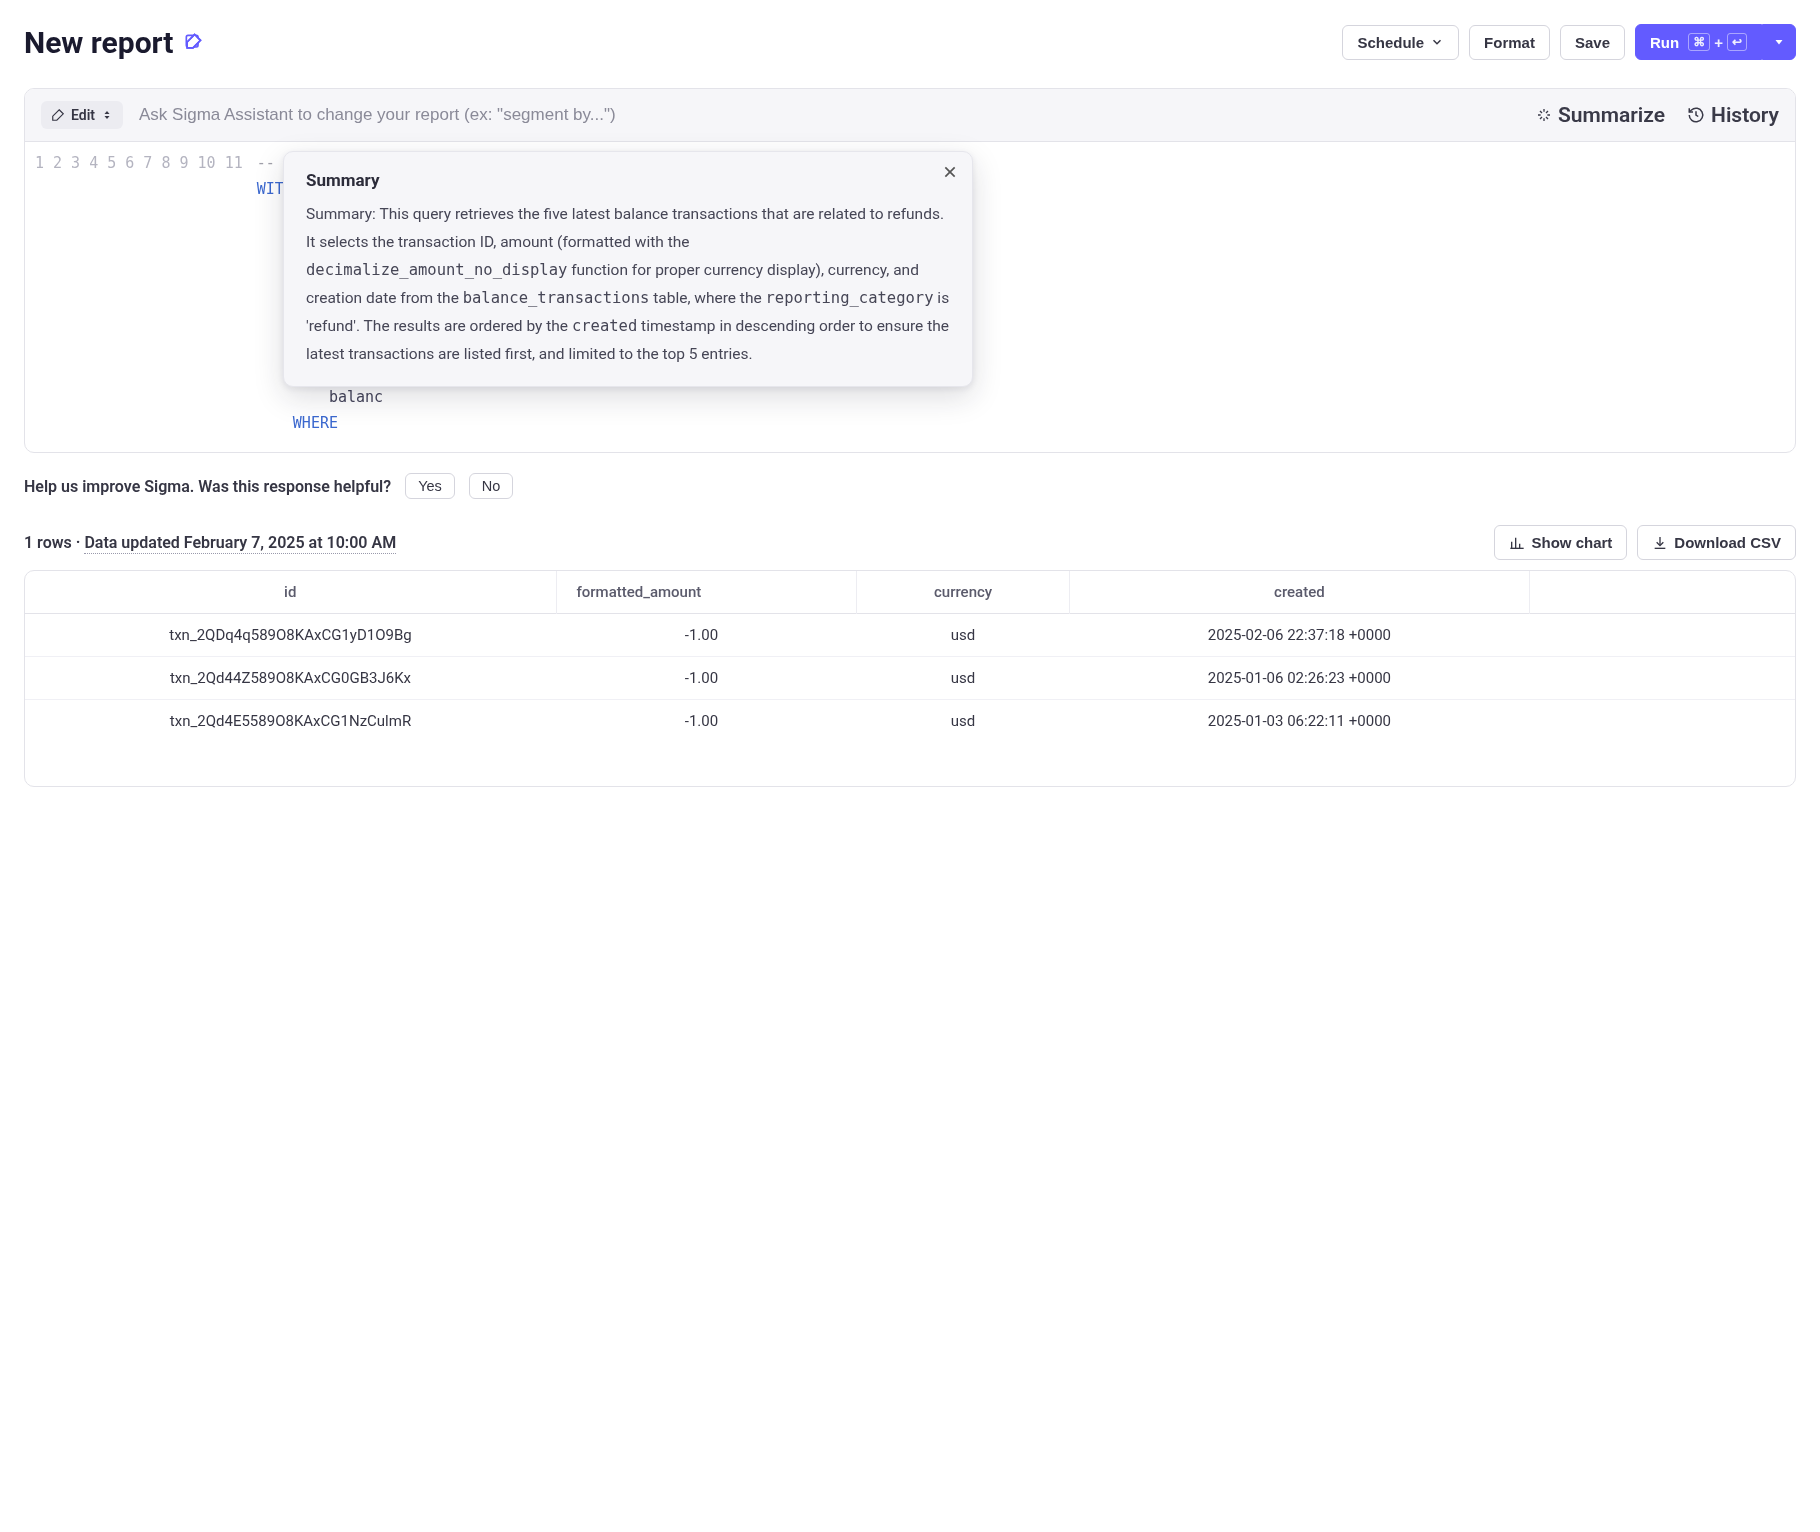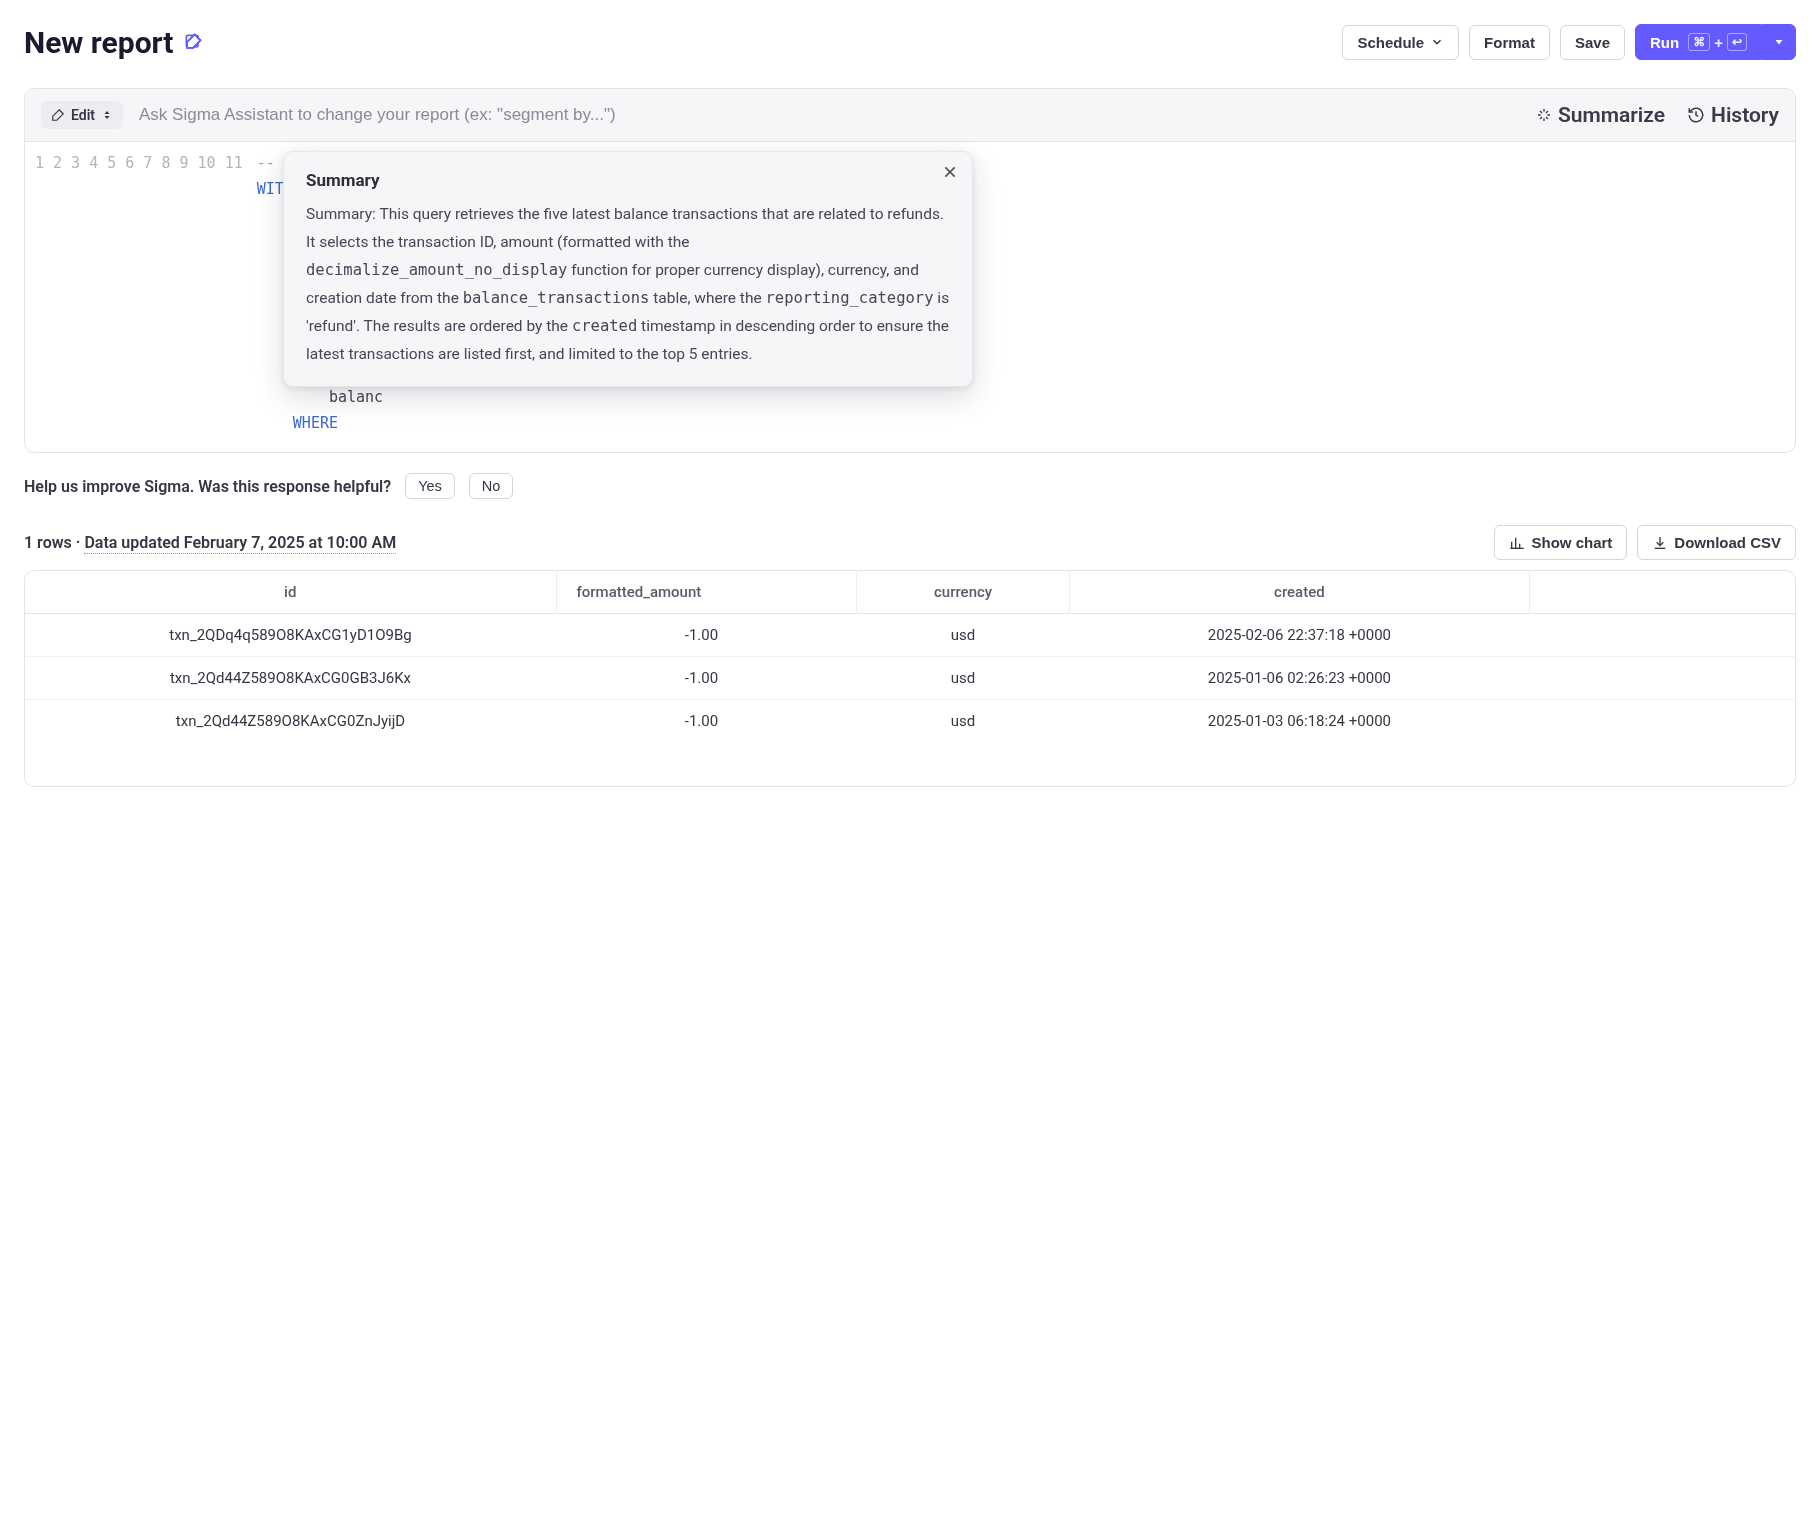--- a/index.html
+++ b/index.html
@@ -448,22 +448,22 @@
           <td></td>
         </tr>
         <tr>
           <td>txn_2Qd44Z589O8KAxCG0GB3J6Kx</td>
           <td class="num">-1.00</td>
           <td>usd</td>
           <td>2025-01-06 02:26:23 +0000</td>
           <td></td>
         </tr>
         <tr>
-          <td>txn_2Qd44Z589O8KAxCG0ZnJyijD</td>
+          <td>txn_2Qd4E5589O8KAxCG1NzCulmR</td>
           <td class="num">-1.00</td>
           <td>usd</td>
-          <td>2025-01-03 06:18:24 +0000</td>
+          <td>2025-01-03 06:22:11 +0000</td>
           <td></td>
         </tr>
       </tbody>
   </table>
   <div class="table-footer"></div>
 </div>
 
 </body></html>

